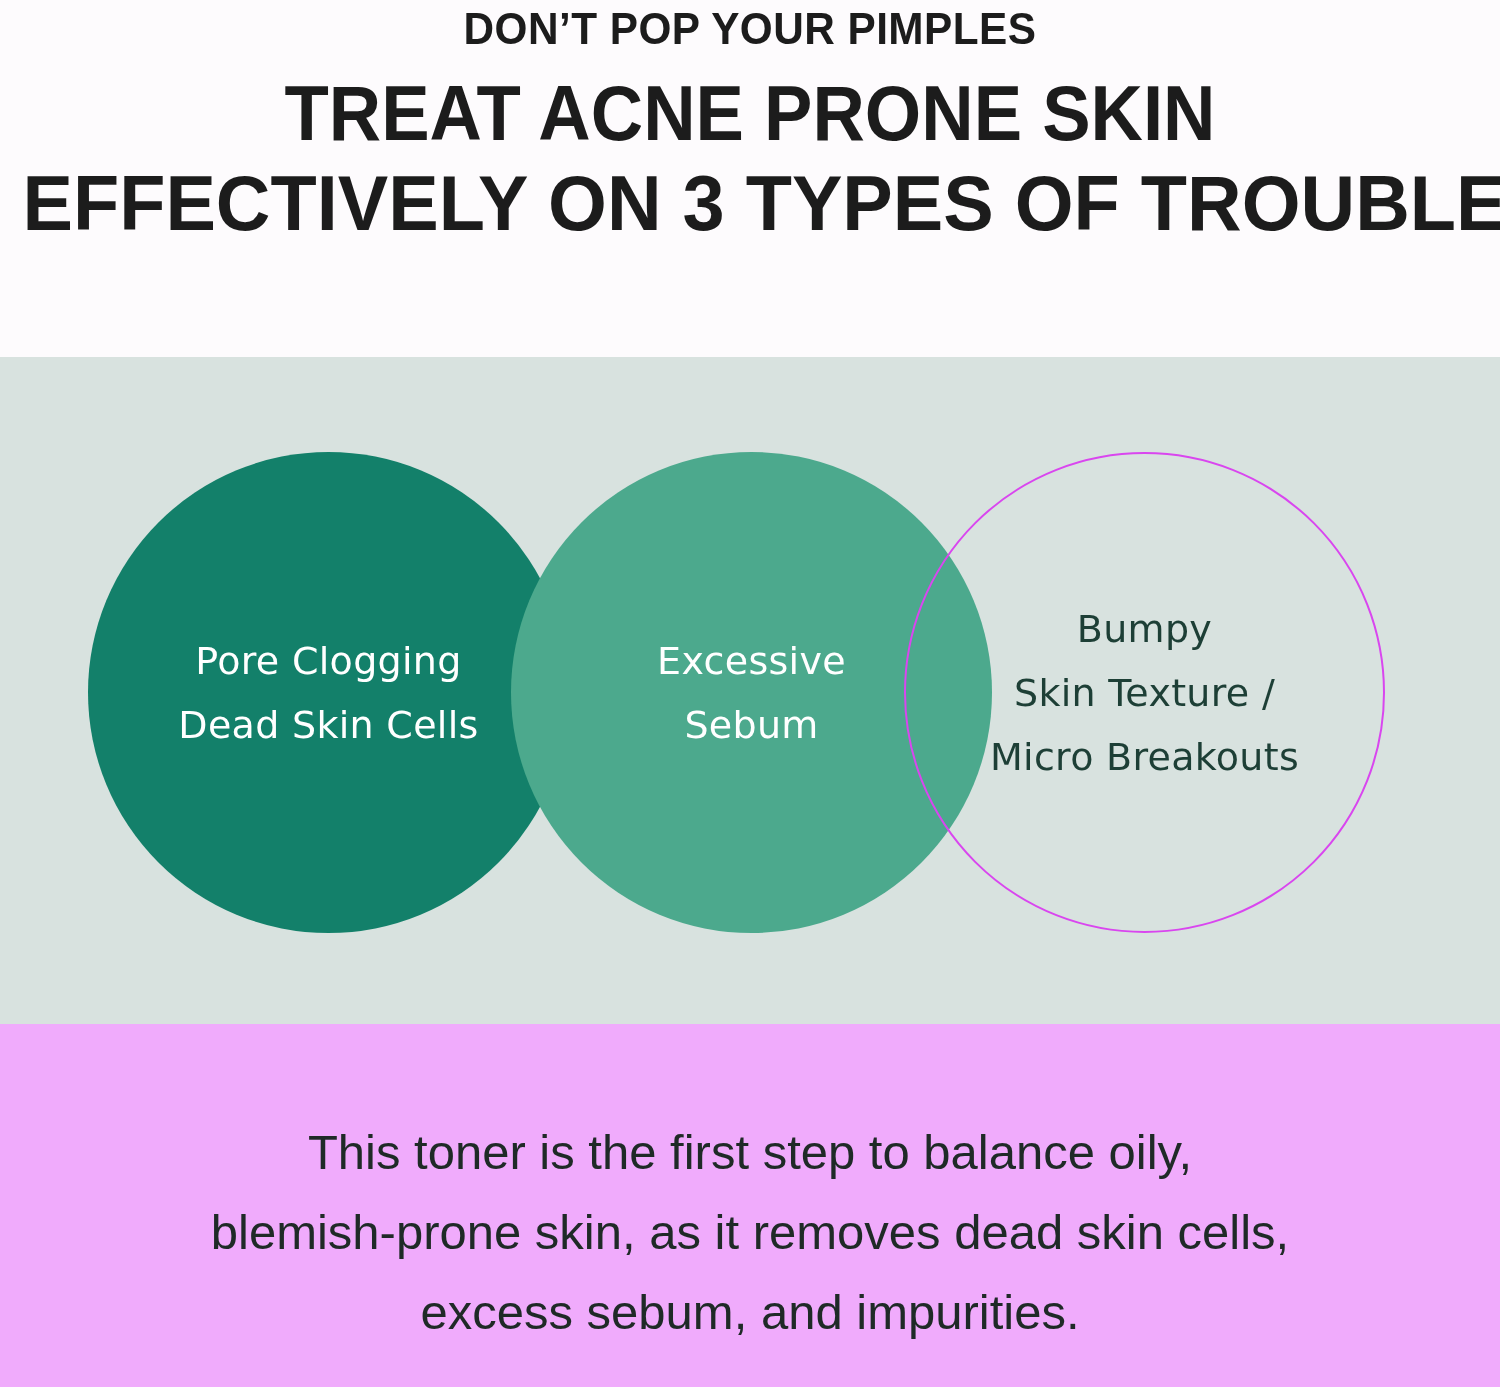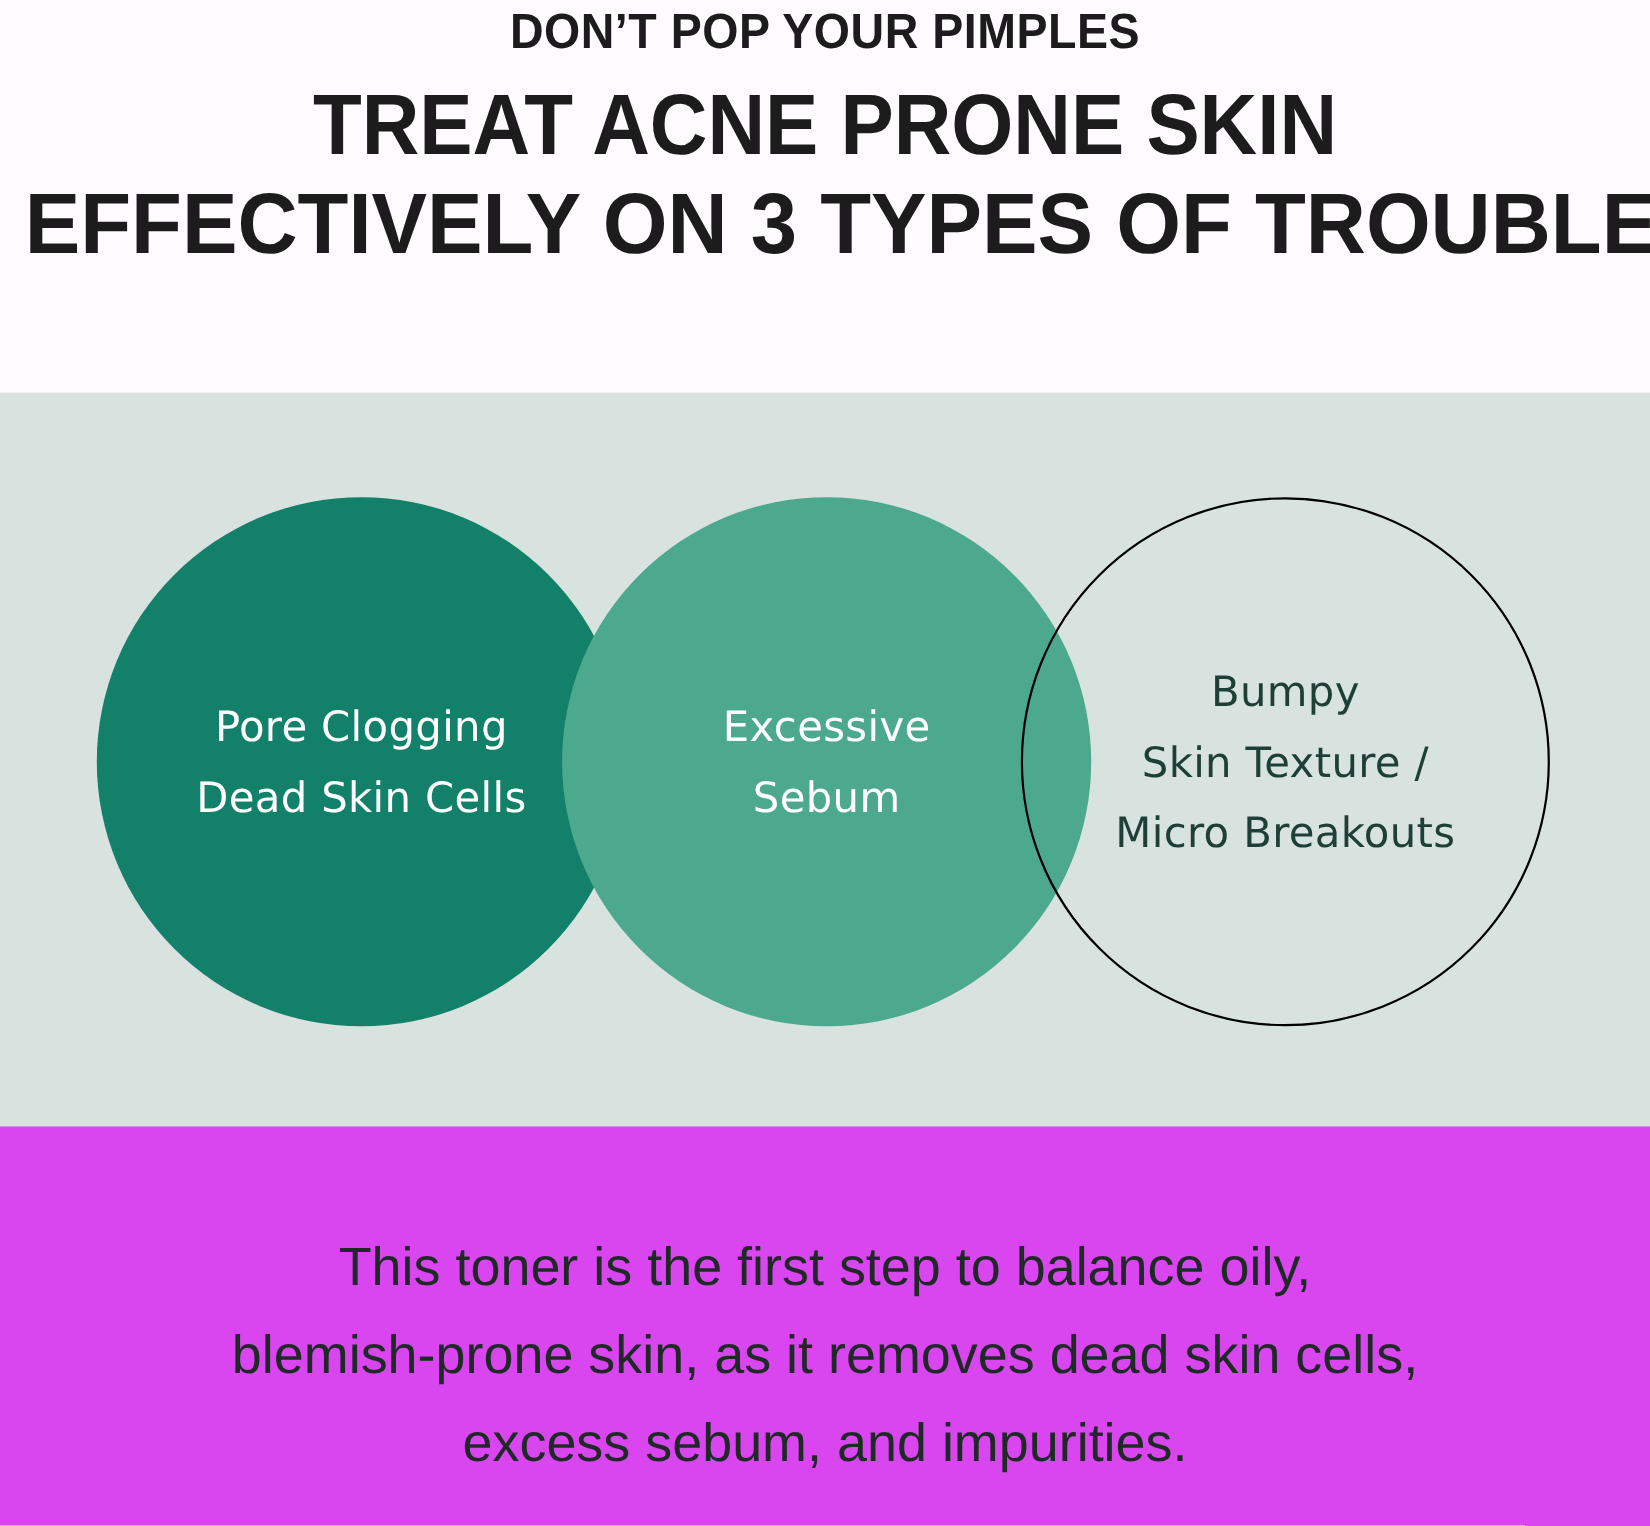--- a/index.html
+++ b/index.html
@@ -102,23 +102,23 @@
     left: 88px;
     background: #13806a;
     z-index: 1;
   }
   .circle-mid {
     left: 511px;
     background: #4ca98d;
     z-index: 2;
   }
   .circle-outline {
-    left: 928px;
+    left: 904px;
     background: transparent;
-    border: 2px solid #000000;
+    border: 2px solid #d946ef;
     z-index: 3;
   }
   .circle-label {
     text-align: center;
     font-family: "DejaVu Sans", sans-serif;
     font-size: 38px;
     line-height: 64px;
     font-weight: 400;
     white-space: pre-line;
     letter-spacing: 0.3px;
@@ -131,21 +131,21 @@
     color: #1d3f36;
   }
 
   
   .bottom-panel {
     position: absolute;
     left: 0;
     top: 1024px;
     width: 1500px;
     height: 363px;
-    background: #d946ef;
+    background: #f0abfc;
   }
   .bottom-copy {
     position: absolute;
     left: 50%;
     transform: translateX(-50%);
     top: 88px;
     width: 1260px;
     text-align: center;
     font-family: "Liberation Sans Narrow", "Liberation Sans", sans-serif;
     font-size: 49px;

